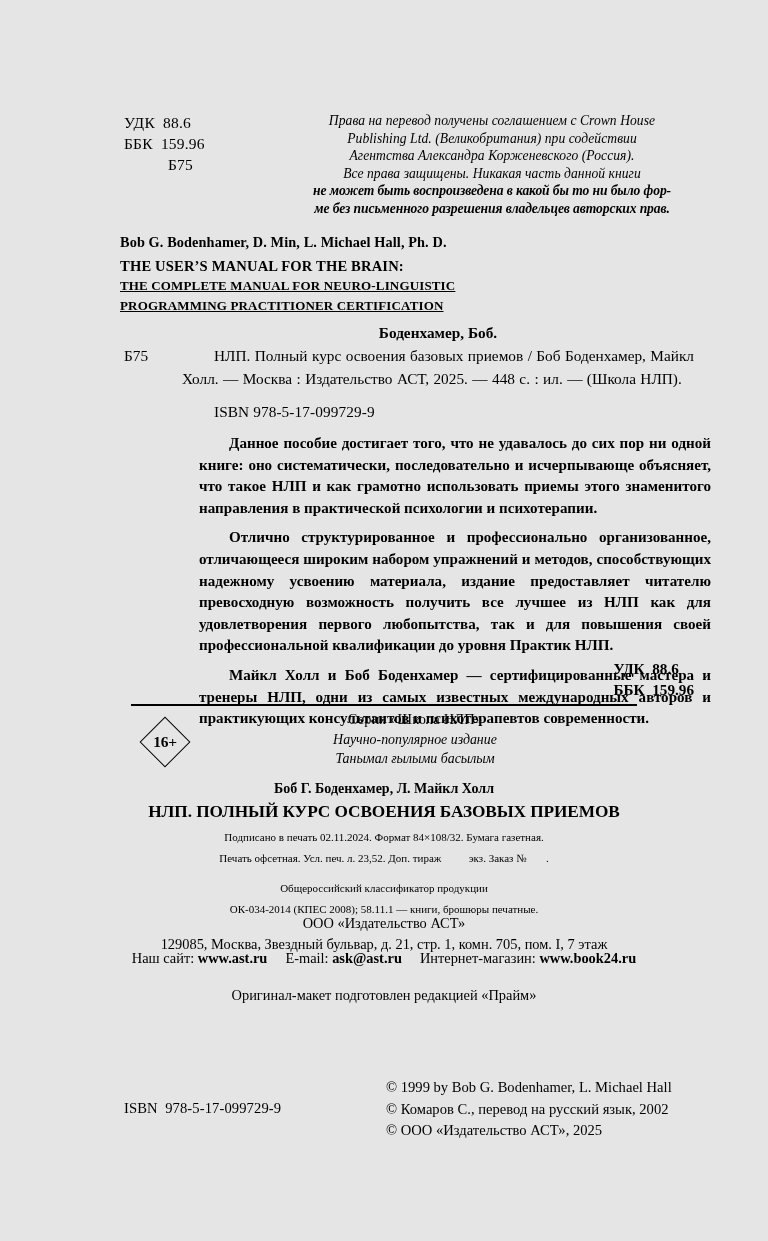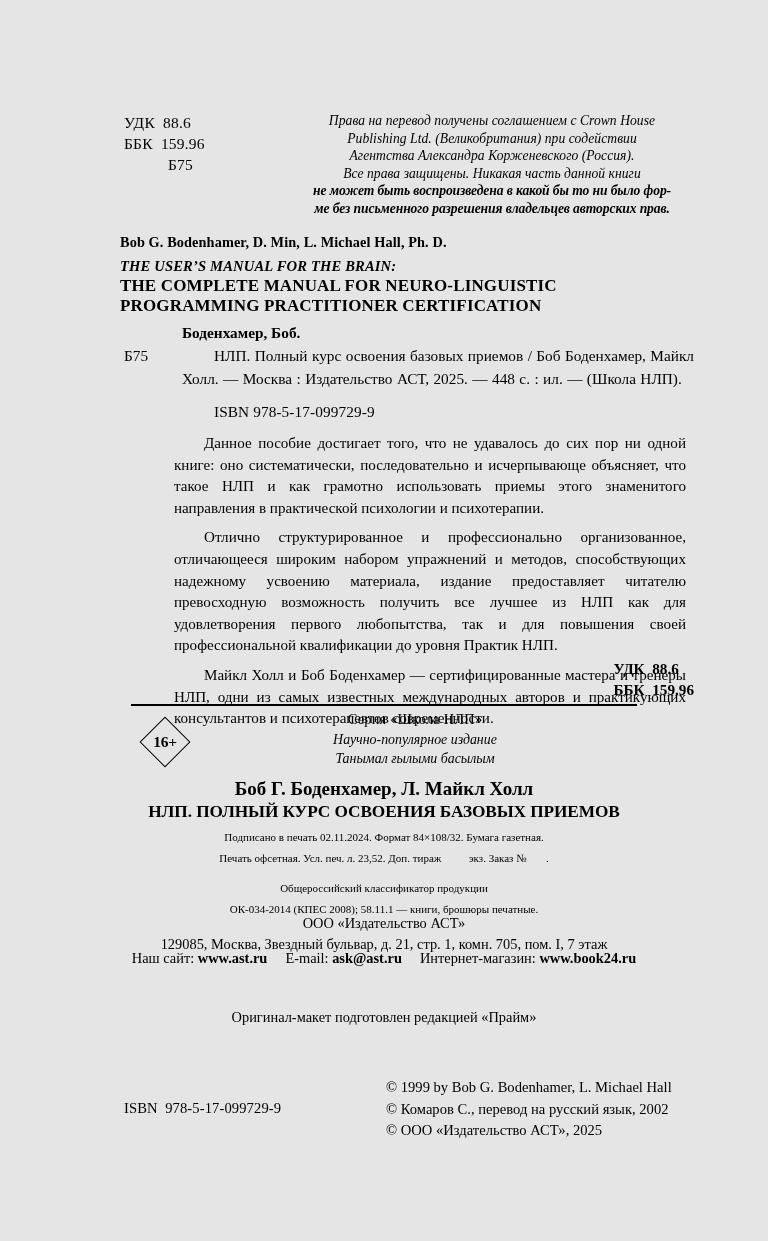--- a/index.html
+++ b/index.html
@@ -65,40 +65,41 @@
   .eng .authors {
     font-size: 14.3px;
     line-height: 21px;
     letter-spacing: 0.1px;
   }
   .eng .t1 {
     font-size: 14.6px;
     line-height: 20px;
     padding-top: 3px;
     letter-spacing: 0.15px;
-    font-style: italic;
   }
   .eng .t2, .eng .t3 {
-    font-size: 17px;
+    font-size: 13px;
     line-height: 20px;
     letter-spacing: 0.15px;
+    text-decoration: underline;
   }
 
   
   .biblio {
     position: absolute;
     left: 124px;
     top: 322px;
     width: 570px;
     font-size: 15.3px;
     line-height: 22.4px;
   }
   .biblio .author-line {
     font-weight: bold;
     margin-left: 58px;
+    text-align: center;
   }
   .biblio .rec {
     position: relative;
     margin-top: 1px;
   }
   .biblio .code {
     position: absolute;
     left: 0;
     top: 0;
     width: 52px;
@@ -114,25 +115,26 @@
   .biblio .isbn {
     margin-left: 58px;
     text-indent: 32px;
     padding-top: 11px;
     letter-spacing: 0.1px;
   }
 
   
   .annot {
     position: absolute;
-    left: 174px;
+    left: 199px;
     top: 433px;
     width: 512px;
     font-size: 15.1px;
     line-height: 21.6px;
+    font-weight: bold;
   }
   .annot p {
     margin: 0;
     text-align: justify;
     text-align-last: left;
     text-indent: 30px;
   }
   .annot p + p { margin-top: 8px; }
 
   
@@ -205,21 +207,21 @@
   
   .colo-title {
     position: absolute;
     left: 110px;
     top: 778px;
     width: 548px;
     text-align: center;
   }
   .colo-title .a {
     font-weight: bold;
-    font-size: 19px;
+    font-size: 14px;
     line-height: 21px;
   }
   .colo-title .t {
     font-weight: bold;
     font-size: 17.3px;
     line-height: 24px;
     letter-spacing: -0.1px;
     padding-top: 1px;
   }
 
@@ -254,21 +256,21 @@
     width: 548px;
     text-align: center;
     font-size: 14.4px;
     line-height: 21.4px;
     white-space: pre;
   }
 
   .origin {
     position: absolute;
     left: 110px;
-    top: 1007px;
+    top: 985px;
     width: 548px;
     text-align: center;
     font-size: 14.4px;
     line-height: 21.4px;
   }
   .origin .ln { display: block; }
 
   
   .foot-isbn {
     position: absolute;

